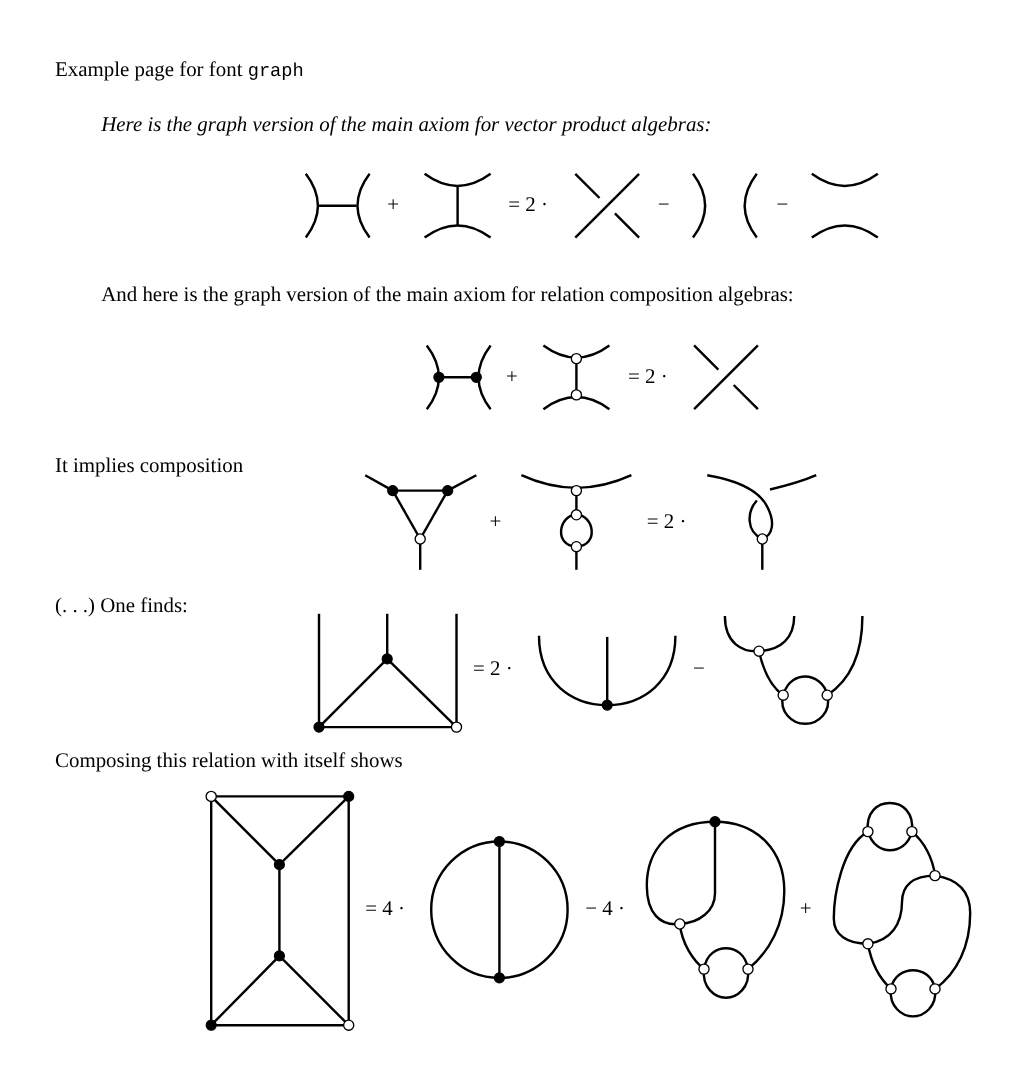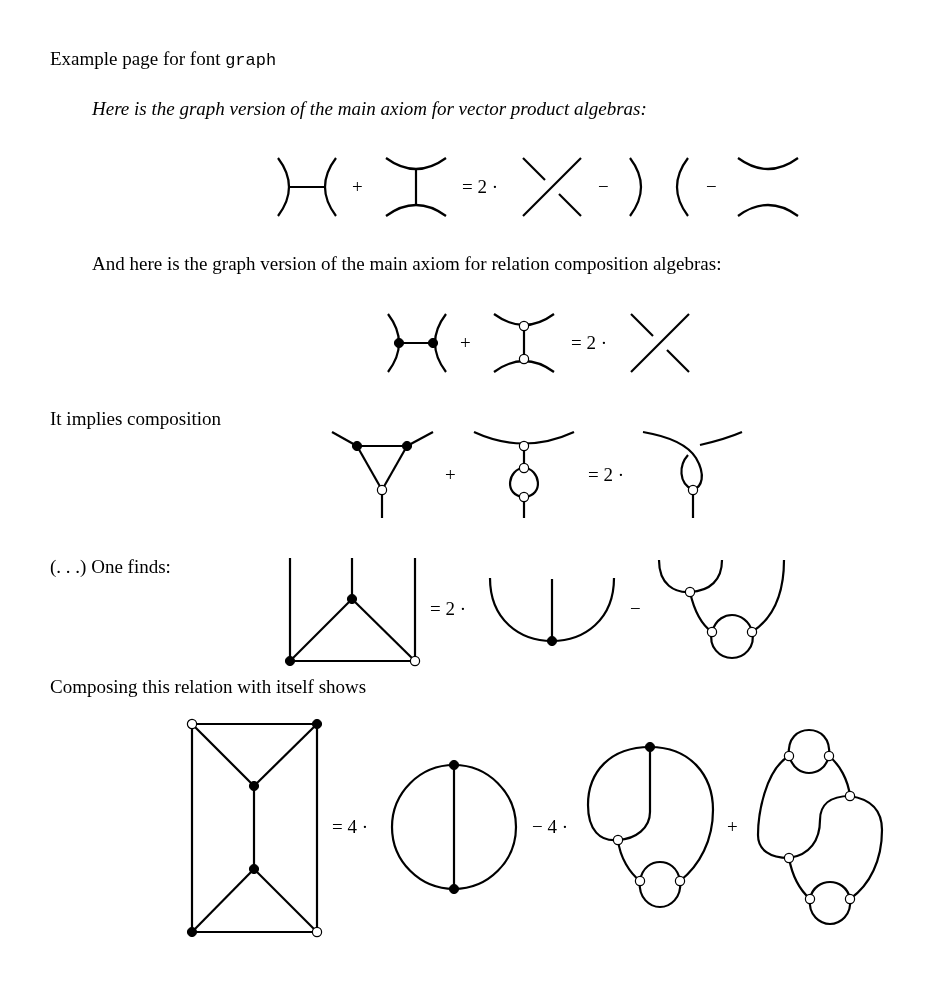--- a/index.html
+++ b/index.html
@@ -1,37 +1,37 @@
 <!DOCTYPE html>
 <html><head>
   <meta charset="utf-8">
   <style>
     html, body { margin: 0; padding: 0; background: #ffffff; }
     body { width: 934px; height: 988px; position: relative; overflow: hidden;
            font-family: "Liberation Serif", "DejaVu Serif", serif; color: #000; }
-    .txt { position: absolute; font-size: 19px; line-height: 22px; white-space: nowrap; text-align: right; }
+    .txt { position: absolute; font-size: 19px; line-height: 32px; white-space: nowrap; text-align: right; }
     .mono { font-family: "Liberation Mono", "DejaVu Sans Mono", monospace; font-size: 17px; }
     .math { position: absolute; font-size: 19px; line-height: 22px; white-space: nowrap; }
     svg.fig { position: absolute; overflow: visible; }
     svg.fig path, svg.fig line, svg.fig circle.e, svg.fig ellipse.e {
       stroke: #000; stroke-width: 2.2; fill: none; stroke-linecap: butt;
     }
     svg.fig circle.b { fill: #000; stroke: #000; stroke-width: 1; }
     svg.fig circle.w { fill: #fff; stroke: #000; stroke-width: 1.2; }
   </style>
 </head>
 <body>
 
 <div class="txt" style="left:50px;top:48px;">
   <span>Example page for font </span><span class="mono">graph</span>
 </div>
 <div class="txt" style="left:92px;top:98px;font-style:italic;">Here is the graph version of the main axiom for vector product algebras:</div>
 <div class="txt" style="left:92px;top:253px;">And here is the graph version of the main axiom for relation composition algebras:</div>
 <div class="txt" style="left:50px;top:408px;">It implies composition</div>
-<div class="txt" style="left:50px;top:556px;">(. . .) One finds:</div>
+<div class="txt" style="left:50px;top:535px;">(. . .) One finds:</div>
 <div class="txt" style="left:50px;top:676px;font-family:Liberation Serif, serif;">Composing this relation with itself shows</div>
 
 <svg class="fig" style="left:270px;top:150px" width="75" height="75" viewBox="0 0 75 75">
   <path d="M8,8 Q30,37 8,66"></path>
   <path d="M66,8 Q44,37 66,66"></path>
   <line x1="20" y1="37" x2="54" y2="37"></line>
 </svg>
 <div class="math" style="left:352px;top:176px">+</div>
 <svg class="fig" style="left:380px;top:150px" width="75" height="75" viewBox="0 0 75 75">
   <path d="M6,8 Q36,30 66,8"></path>

